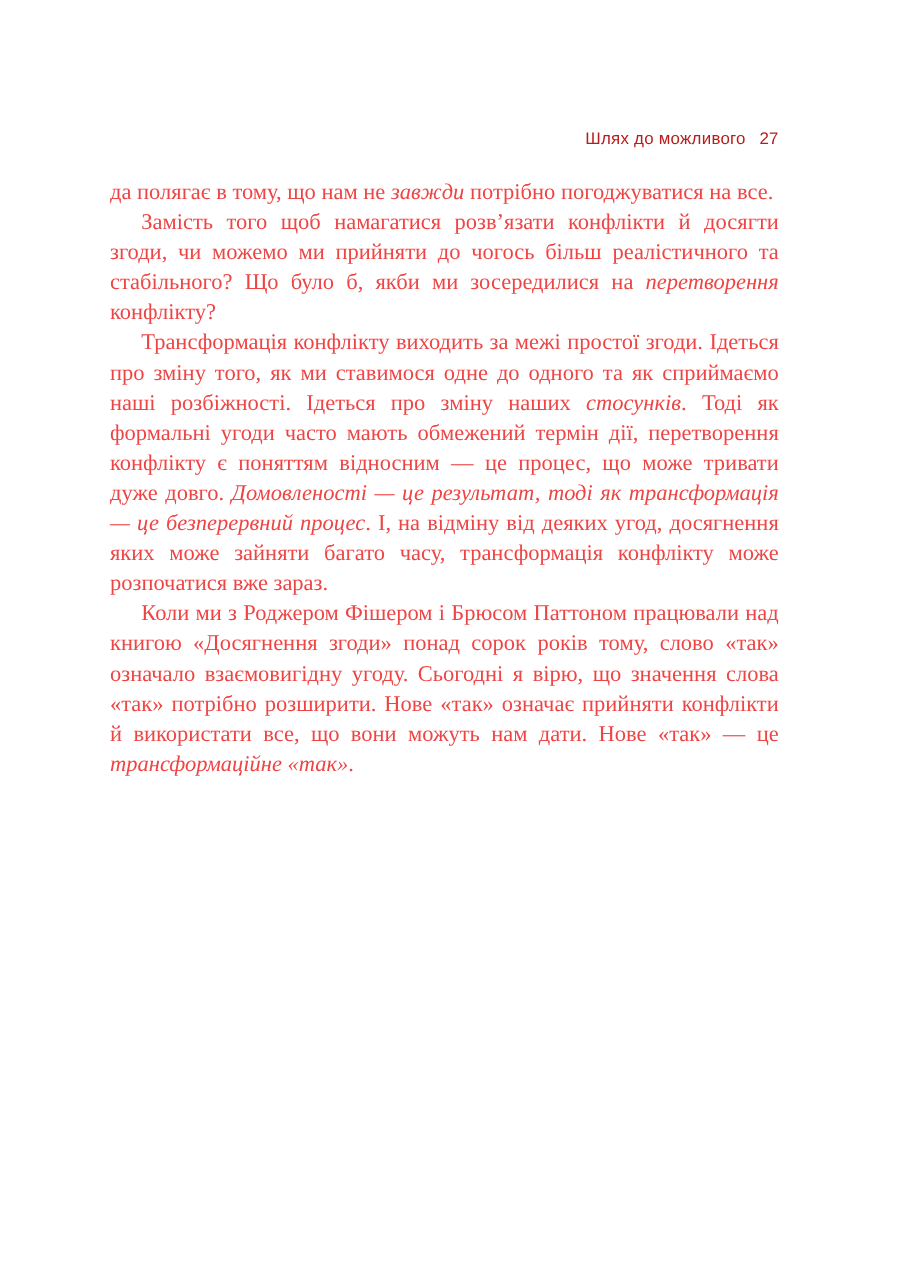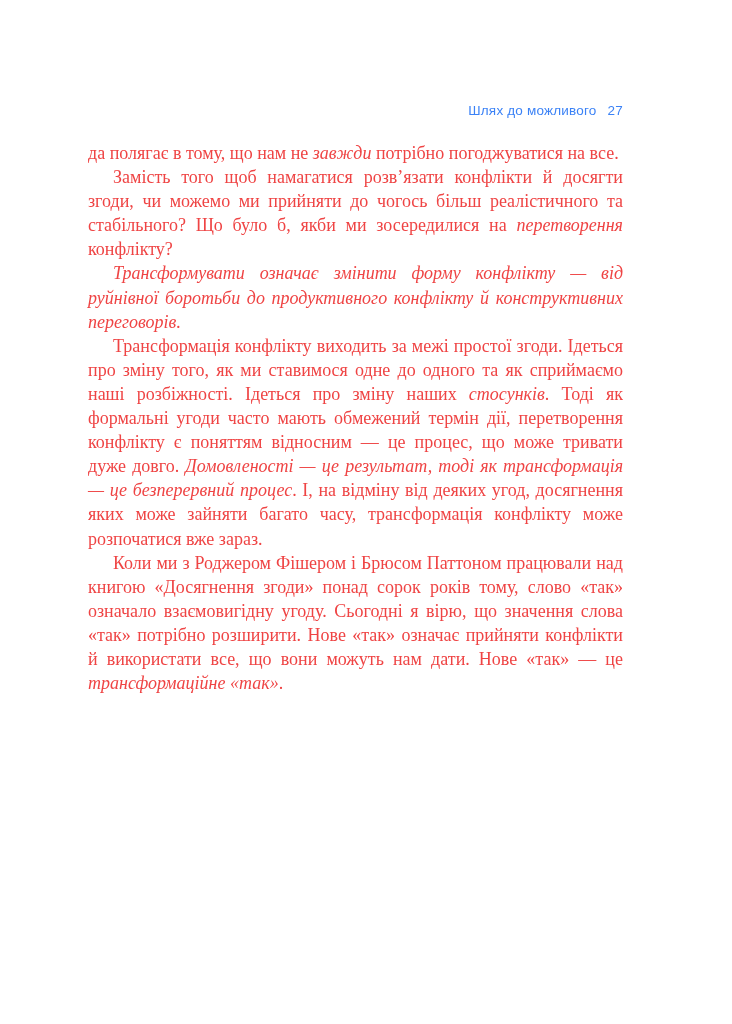--- a/index.html
+++ b/index.html
@@ -16,21 +16,21 @@
   }
   .running-head {
     position: absolute;
     top: 103px;
     left: 88px;
     width: 535px;
     text-align: right;
     font-family: "Liberation Sans", sans-serif;
     font-size: 13.5px;
     line-height: 16px;
-    color: #3b82f6;
+    color: #b91c1c;
     letter-spacing: 0.2px;
   }
   .running-head .page-num {
     margin-left: 11px;
   }
   .text-block {
     position: absolute;
     top: 141px;
     left: 88px;
     width: 535px;
@@ -57,17 +57,16 @@
 </head>
 <body>
 
 <div class="page">
   <div class="running-head">
     <span>Шлях до можливого</span><span class="page-num">27</span>
   </div>
   <div class="text-block">
       <p class="para no-indent"><span>да полягає в тому, що нам не </span><span class="it">завжди</span><span> потрібно погоджуватися на все.</span></p>
       <p class="para"><span>Замість того щоб намагатися розв’язати конфлікти й досягти згоди, чи можемо ми прийняти до чогось більш реалістичного та стабільного? Що було б, якби ми зосередилися на </span><span class="it">перетворення</span><span> конфлікту?</span></p>
-      <p class="para"><span class="it">Трансформувати означає змінити форму конфлікту — від руйнівної боротьби до продуктивного конфлікту й конструктивних переговорів.</span></p>
       <p class="para"><span>Трансформація конфлікту виходить за межі простої згоди. Ідеться про зміну того, як ми ставимося одне до одного та як сприймаємо наші розбіжності. Ідеться про зміну наших </span><span class="it">стосунків</span><span>. Тоді як формальні угоди часто мають обмежений термін дії, перетворення конфлікту є поняттям відносним — це процес, що може тривати дуже довго. </span><span class="it">Домовленості — це результат, тоді як трансформація — це безперервний процес</span><span>. І, на відміну від деяких угод, досягнення яких може зайняти багато часу, трансформація конфлікту може розпочатися вже зараз.</span></p>
       <p class="para"><span>Коли ми з Роджером Фішером і Брюсом Паттоном працювали над книгою «Досягнення згоди» понад сорок років тому, слово «так» означало взаємовигідну угоду. Сьогодні я вірю, що значення слова «так» потрібно розширити. Нове «так» означає прийняти конфлікти й використати все, що вони можуть нам дати. Нове «так» — це </span><span class="it">трансформаційне «так»</span><span>.</span></p>
     </div>
 </div>
 
 </body></html>

